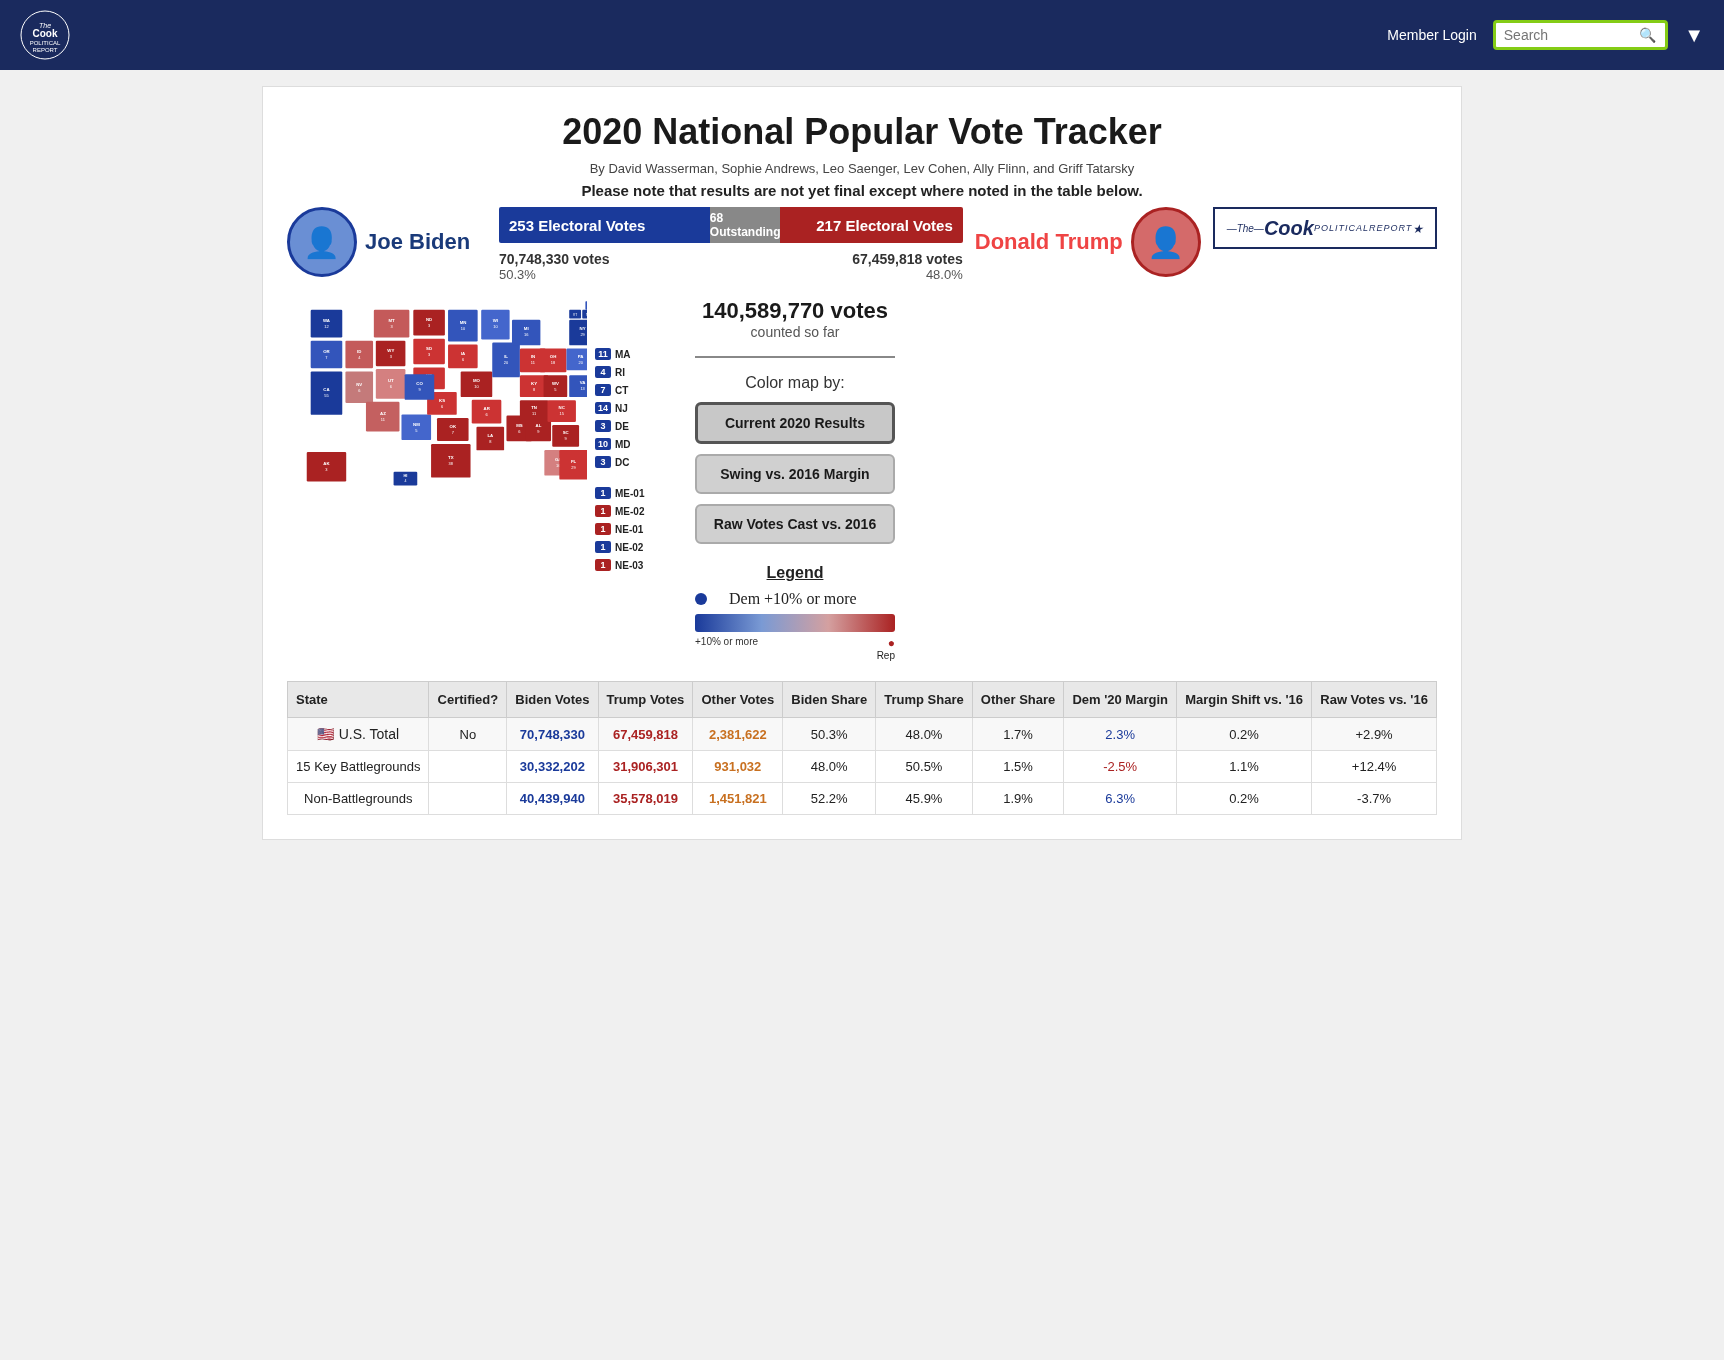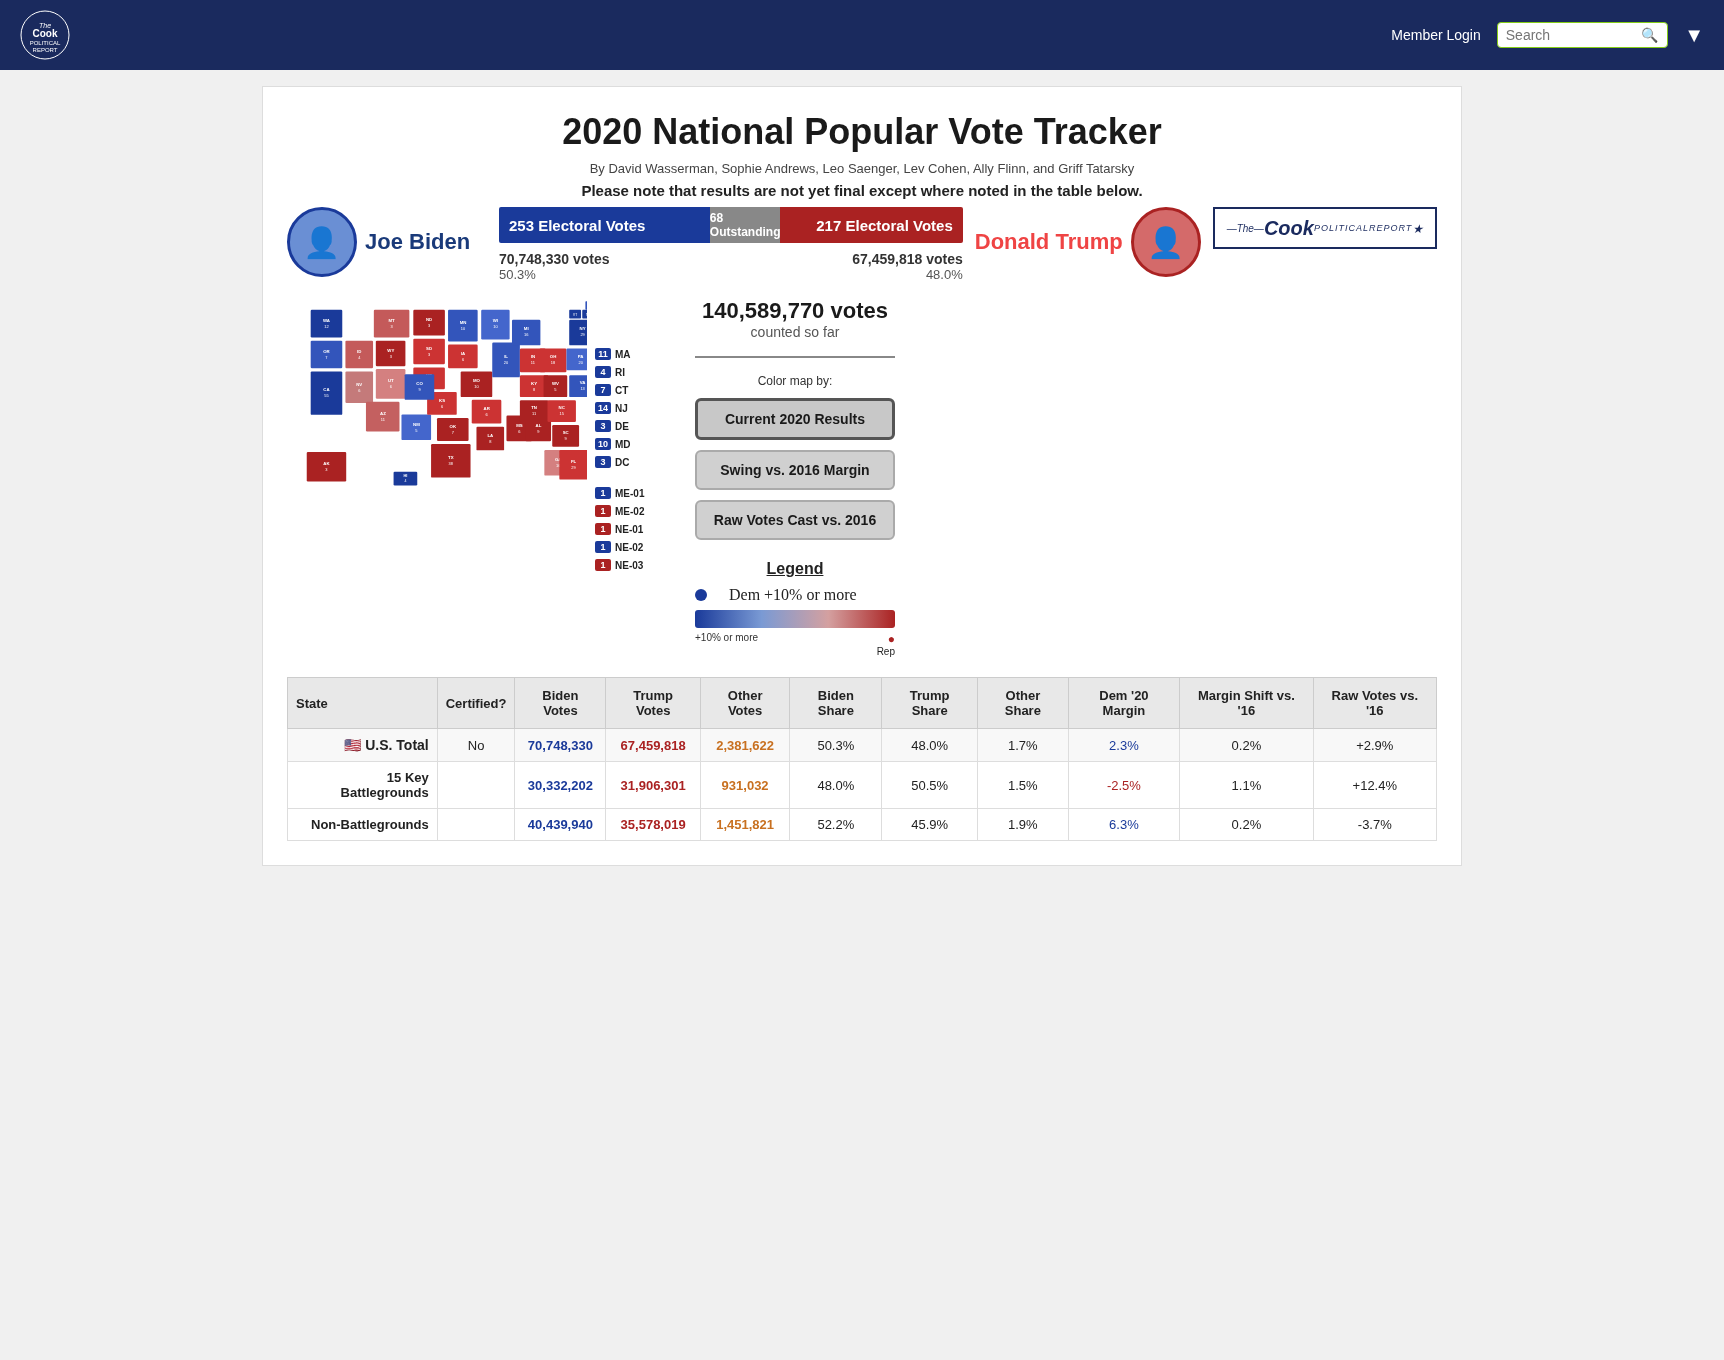--- a/index.html
+++ b/index.html
@@ -31,21 +31,21 @@
     #member-login {
       color: white;
       font-size: 14px;
       cursor: pointer;
       text-decoration: none;
     }
     #search-box {
       display: flex;
       align-items: center;
       background: white;
-      border: 1px solid #84cc16;
+      border: 3px solid #84cc16;
       border-radius: 4px;
       padding: 4px 8px;
       gap: 6px;
     }
     #search-input {
       border: none;
       outline: none;
       font-size: 14px;
       width: 130px;
     }
@@ -202,21 +202,21 @@
       color: #555;
     }
     #votes-divider {
       border: none;
       border-top: 2px solid #888;
       margin: 8px 0 16px;
     }
 
     #color-map-label {
       text-align: center;
-      font-size: 12px;
+      font-size: 16px;
       color: #333;
       margin-bottom: 10px;
     }
 
     .map-button {
       display: block;
       width: 100%;
       background: #d0d0d0;
       border: 2px solid #aaa;
       border-radius: 6px;
@@ -292,22 +292,22 @@
     }
     #data-table thead tr th:first-child {
       text-align: left;
     }
     #data-table tbody tr td {
       border: 1px solid #ddd;
       padding: 8px;
       text-align: center;
     }
     #data-table tbody tr td:first-child {
-      text-align: right;
-      font-weight: bold;
+      text-align: center;
+      font-weight: normal;
     }
     .biden-votes { color: #1a3a9a; font-weight: bold; }
     .trump-votes { color: #aa2222; font-weight: bold; }
     .other-votes { color: #c87020; font-weight: bold; }
     .dem-margin { color: #1a3a9a; }
     .rep-margin { color: #aa2222; }
     .total-row td { background: #f8f8f8; }
     .total-row td:first-child { font-size: 14px; }
 
     

